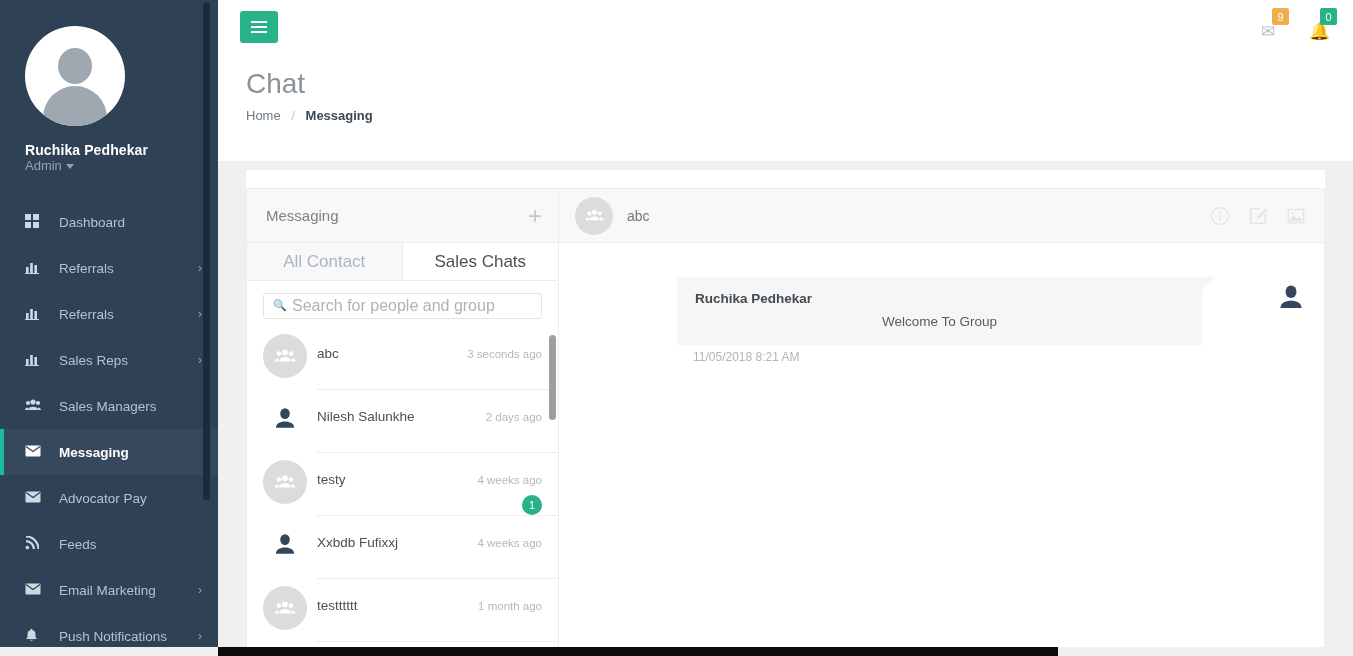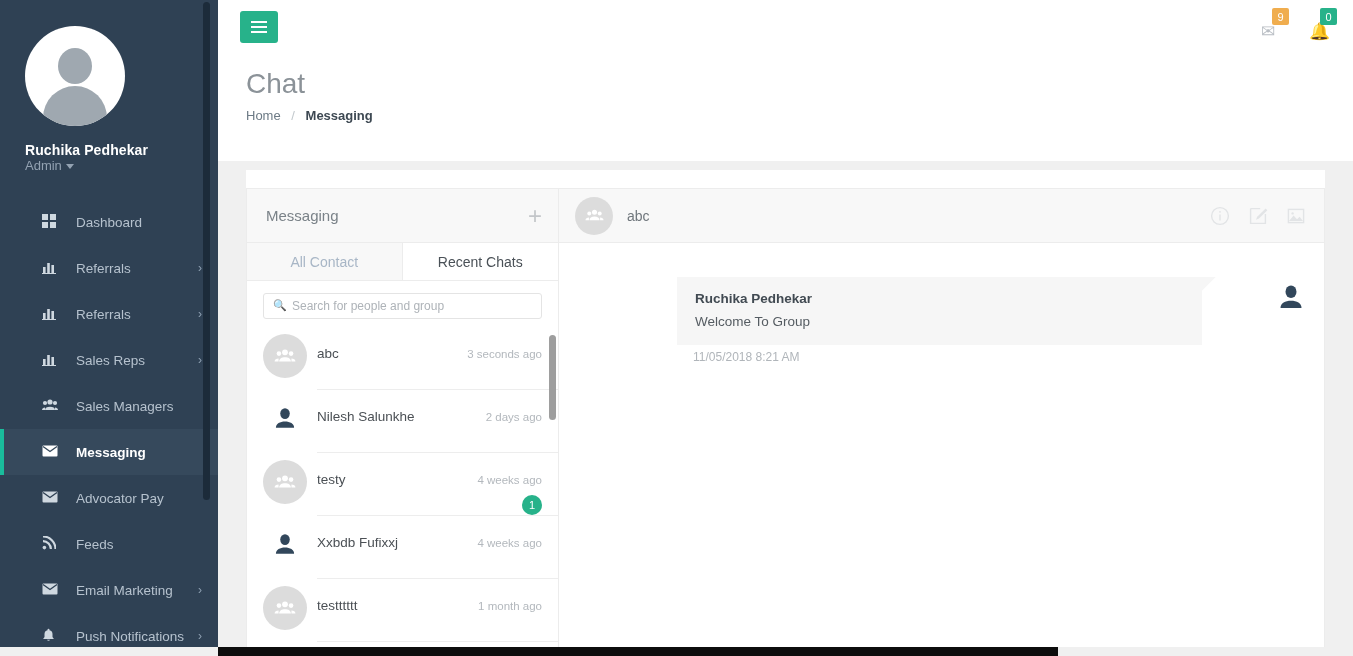--- a/index.html
+++ b/index.html
@@ -47,21 +47,21 @@
     display: inline-block; width: 0; height: 0; margin-left: 4px;
     vertical-align: middle;
     border-left: 4px solid transparent; border-right: 4px solid transparent;
     border-top: 5px solid #93a2b2;
   }
 
   #nav { margin-top: 26px; }
   .nav-item {
     position: relative;
     height: 46px; display: flex; align-items: center;
-    padding-left: 42px; padding-right: 16px;
+    padding-left: 25px; padding-right: 16px;
     color: #b6c2ce; font-size: 13.5px;
     cursor: pointer;
   }
   .nav-item.active {
     background: #36495c; color: #ffffff; font-weight: bold;
   }
   .nav-item.active::before {
     content: ""; position: absolute; left: 0; top: 0;
     width: 4px; height: 100%; background: #1abc9c;
   }
@@ -143,37 +143,37 @@
     border-bottom: 1px solid #ececec;
     display: flex; align-items: center; justify-content: space-between;
     padding: 0 16px 0 19px;
   }
   #msg-head .title { font-size: 15px; color: #7a8288; }
   #msg-head .plus { font-size: 24px; color: #c3c6c9; cursor: pointer; line-height: 1; }
 
   #tabs { display: flex; height: 38px; border-bottom: 1px solid #ececec; }
   .tab {
     flex: 1 1 50%; display: flex; align-items: center; justify-content: center;
-    font-size: 14px; cursor: pointer;
+    font-size: 17px; cursor: pointer;
   }
   .tab.inactive { background: #f8f8f8; color: #a8b6c6; border-right: 1px solid #ececec; }
   .tab.active { background: #ffffff; color: #4a5157; }
 
   #search-row { padding: 12px 16px 8px 16px; }
   #search-box {
     position: relative; height: 26px;
     border: 1px solid #e4e4e4; border-radius: 3px; background: #fff;
   }
   #search-box .s-ico {
     position: absolute; left: 9px; top: 5px; font-size: 11px; color: #9aa0a6;
   }
   #search-input {
     position: absolute; left: 26px; top: 0; right: 4px; height: 24px;
     border: none; outline: none; background: transparent;
-    font-family: "Liberation Sans", sans-serif; font-size: 12px; color: #555;
+    font-family: "Liberation Sans", sans-serif; font-size: 16px; color: #555;
   }
   #search-input::placeholder { color: #aeb3b8; }
 
   #contact-list {
     position: relative; height: 330px; overflow: hidden;
     padding-left: 16px;
   }
   .contact {
     position: relative; display: flex; align-items: flex-start;
     height: 63px; cursor: pointer;
@@ -236,21 +236,21 @@
     border-bottom: 14px solid #ffffff;
     width: 0; height: 0; transform: translateX(14px) rotate(0deg);
   }
   #bubble-notch {
     position: absolute; right: -14px; top: 0;
     width: 0; height: 0;
     border-top: 14px solid #f6f6f6;
     border-right: 14px solid transparent;
   }
   #bubble .m-name { font-size: 13.5px; color: #414a52; font-weight: bold; }
-  #bubble .m-text { font-size: 13.5px; color: #555c62; margin-top: 8px; }
+  #bubble .m-text { font-size: 13.5px; color: #555c62; margin-top: 8px; text-align: center; }
   #msg-time {
     position: absolute; left: 16px; top: 73px;
     font-size: 12px; color: #b0b5ba;
   }
   #msg-avatar {
     position: absolute; right: 0; top: 6px;
     width: 30px; height: 30px;
   }
   #msg-avatar svg { width: 30px; height: 30px; fill: #32475b; }
 
@@ -445,21 +445,21 @@
     <div id="msg-head">
       <span class="title">Messaging</span>
       <span class="plus">+</span>
     </div>
 
     <div id="tabs">
       <div class="tab inactive">
         <span>All Contact</span>
       </div>
       <div class="tab active">
-        <span>Recent Chats</span>
+        <span>Sales Chats</span>
       </div>
     </div>
 
     <div id="search-row">
       <div id="search-box">
         <span class="s-ico">🔍</span>
         <input id="search-input" type="text" placeholder="Search for people and group" style="">
       </div>
     </div>
 

